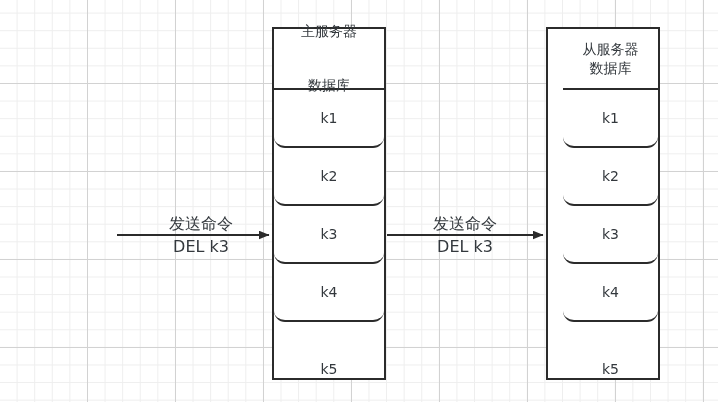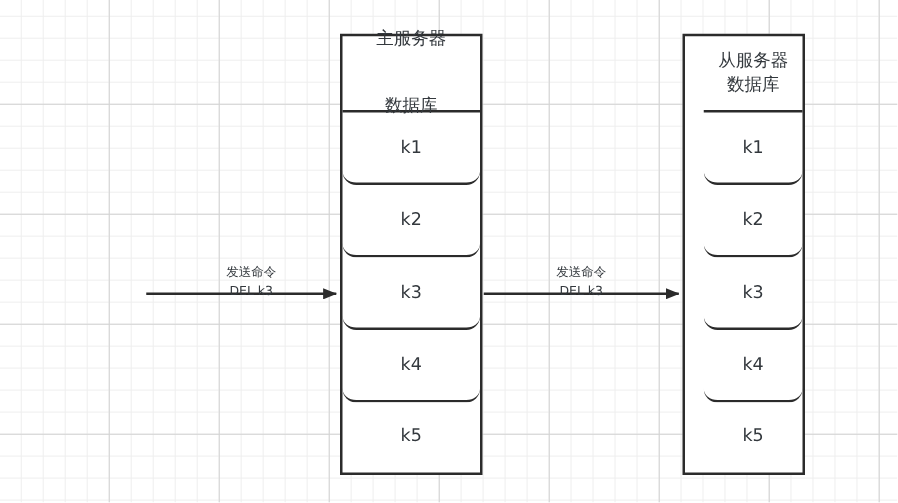--- a/index.html
+++ b/index.html
@@ -56,38 +56,39 @@
     flex-direction: column;
     border-bottom: 2px solid #2b2b2b;
     padding: 4px 2px;
   }
   .cell-row {
     border-bottom: 2px solid #2b2b2b;
     border-radius: 11px;
   }
   .cell-row.last {
     border-bottom: none;
+    margin-top: 20px;
   }
   .client-node {
     position: absolute;
     box-sizing: border-box;
     border: 2px solid #2b2b2b;
     border-radius: 50%;
     background: #ffffff;
     display: flex;
     align-items: center;
     justify-content: center;
     color: #33383d;
     font-size: 14px;
   }
   .edge-label {
     position: absolute;
     text-align: center;
     color: #33383d;
-    font-size: 10px;
+    font-size: 16px;
     line-height: 1.45;
     white-space: nowrap;
     pointer-events: none;
   }
   .edge-label .ln {
     display: block;
   }
 </style>
 </head>
 <body>
@@ -122,21 +123,21 @@
       <span>k3</span>
     </div>
     <div class="cell cell-row" style="height:58px;">
       <span>k4</span>
     </div>
     <div class="cell cell-row last" style="height:54px;">
       <span>k5</span>
     </div>
   </div>
 
-  <div class="node-box" style="left:546px; top:27px; width:98px; height:353px;padding-left:15px;">
+  <div class="node-box" style="left:546px; top:27px; width:114px; height:353px;padding-left:15px;">
     <div class="cell cell-header" style="height:61px;">
       <span>从服务器</span>
       <span>数据库</span>
     </div>
     <div class="cell cell-row" style="height:58px;">
       <span>k1</span>
     </div>
     <div class="cell cell-row" style="height:58px;">
       <span>k2</span>
     </div>

